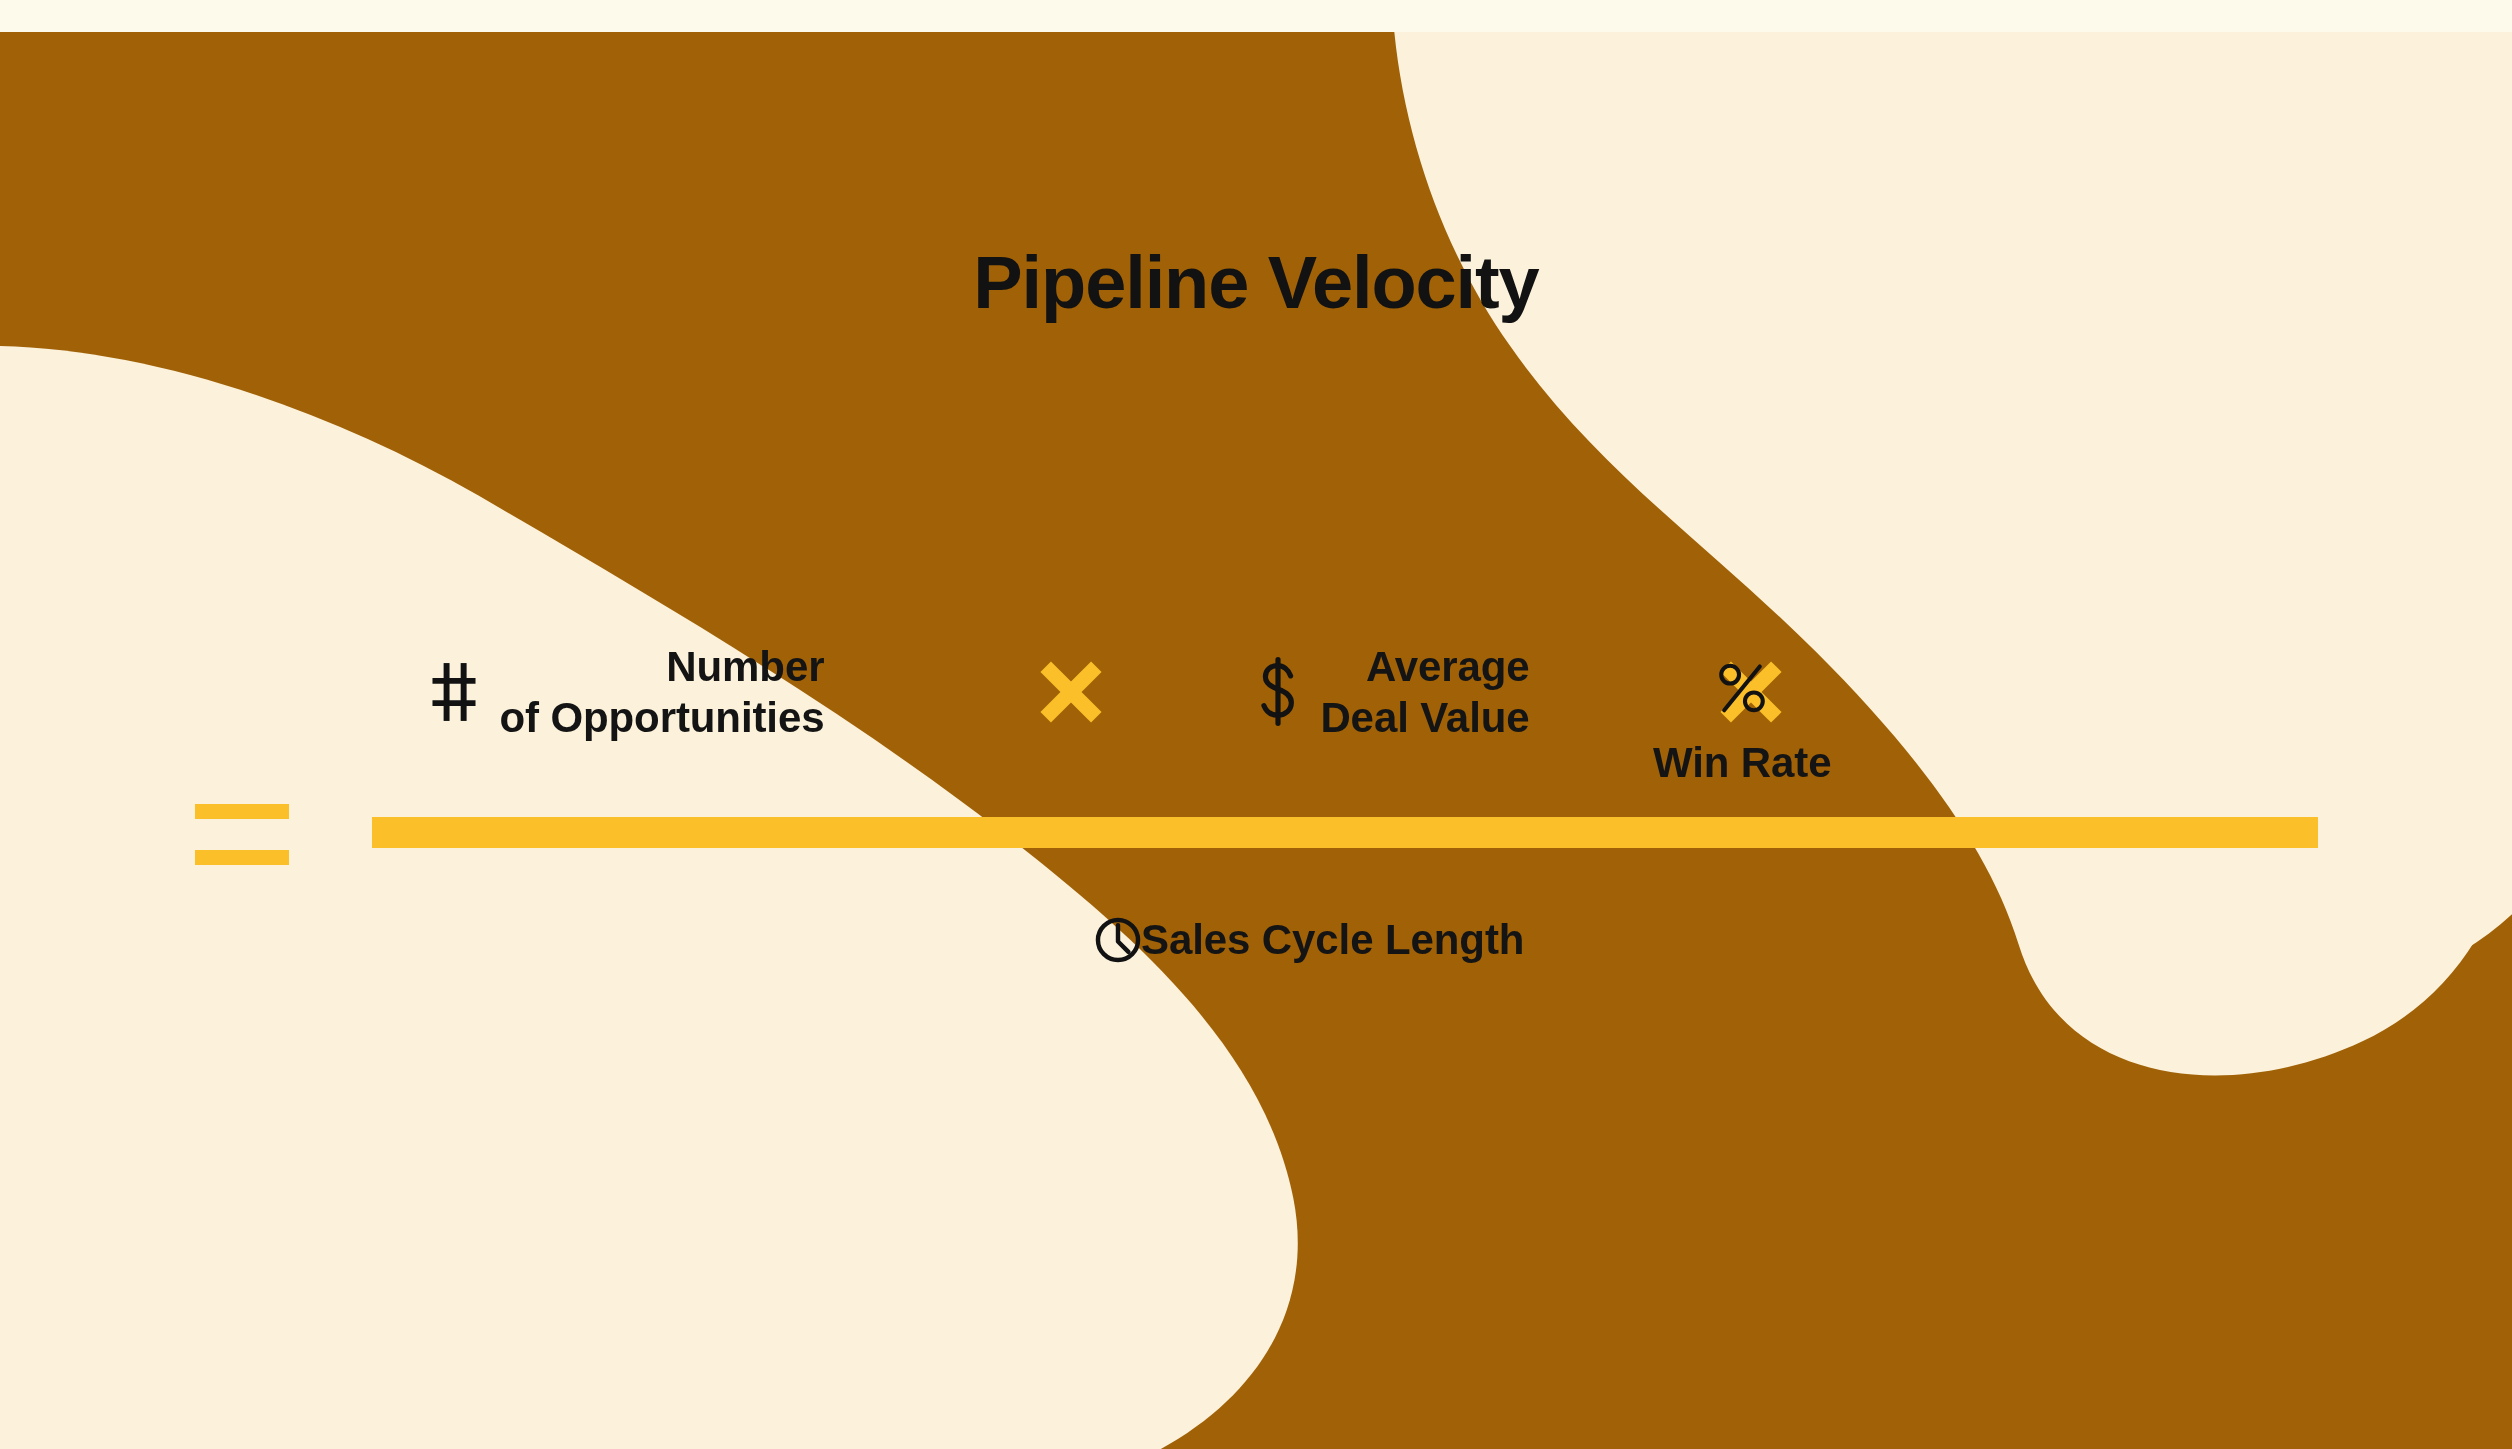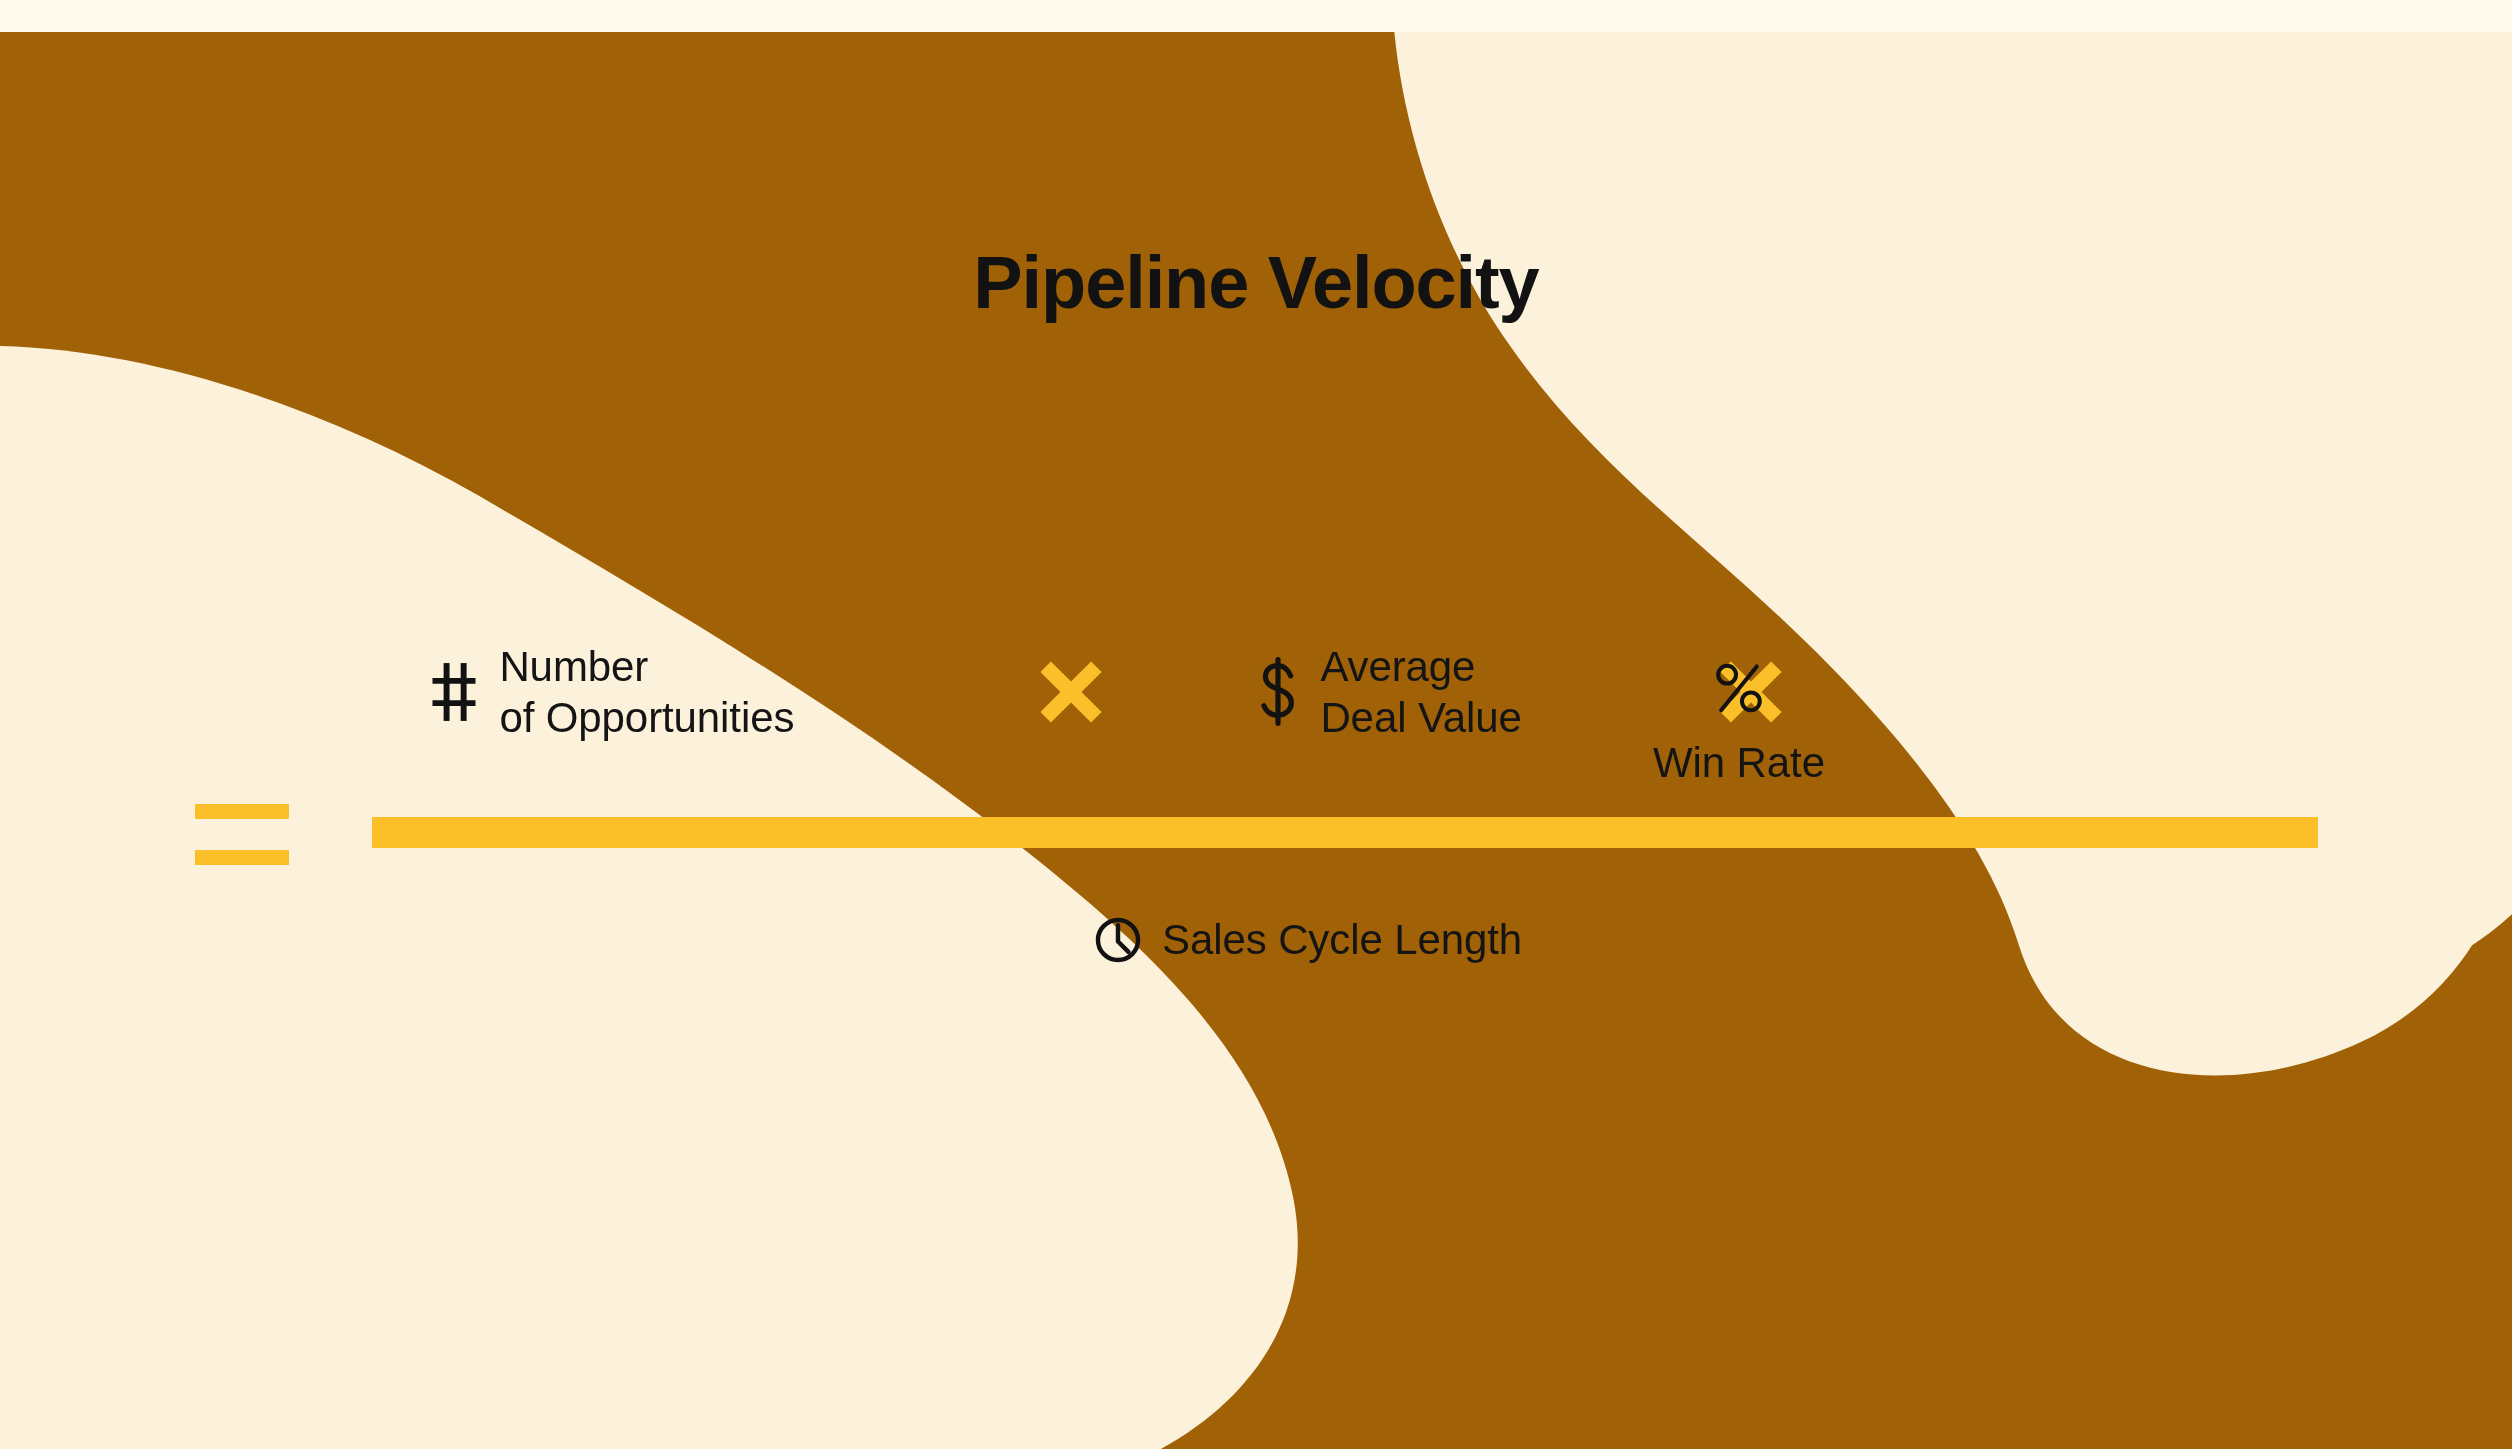--- a/index.html
+++ b/index.html
@@ -47,25 +47,26 @@
     display:flex;
     align-items:center;
     gap:22.4px;
   }
   .term-icon {
     flex:0 0 auto;
     display:block;
   }
   .term-label {
     font-size:42px;
-    font-weight:400;
+    font-weight:700;
     color:#141414;
     line-height:1.22;
     letter-spacing:-0.1px;
     white-space:pre-line;
+    text-align:right;
   }
 
   
   #term-opportunities { left:59px;  top:10.5px; }
   #term-deal-value    { left:886px; top:10.5px; }
   #term-win-rate      { left:1281px; top:31px;flex-direction:column; }
 
   .mult-icon {
     position:absolute;
     top:27px;
@@ -94,21 +95,20 @@
     width:1946px; height:31px;
     background:#FABF29;
   }
 
   
   #denominator {
     position:absolute;
     left:1095px; top:882px;
     display:flex;
     align-items:center;
-    gap:21px;
   }
   #denominator .term-label { font-size:42px; }
 </style>
 </head>
 <body>
 
 <div id="stage">
 
   <svg id="bg-blobs" viewBox="0 0 3360 1938" preserveAspectRatio="none" aria-hidden="true">
 

